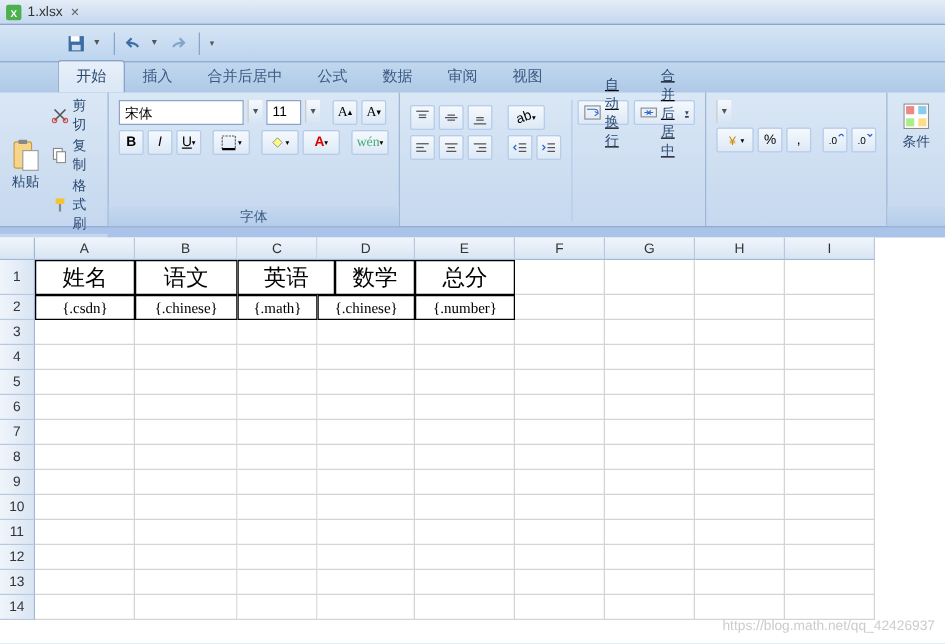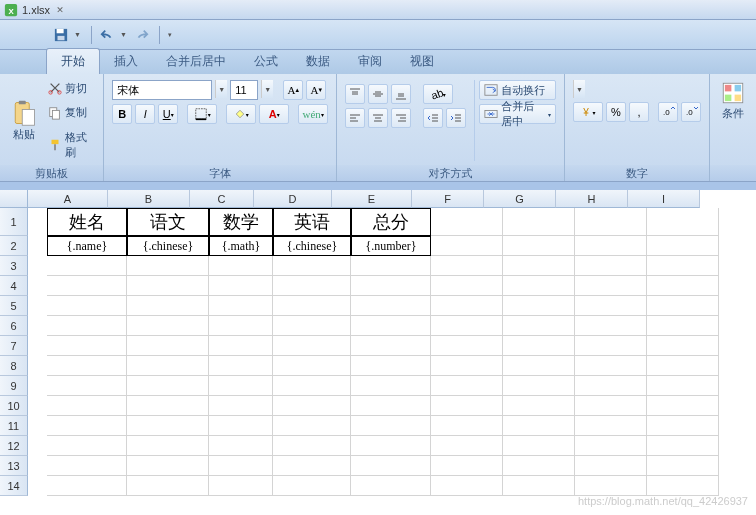--- a/index.html
+++ b/index.html
@@ -41,42 +41,42 @@
 .combo { background: #fff; border: 1px solid #8ba4c8; height: 20px; display: flex; align-items: center; font-size: 11px; padding: 0 4px; cursor: pointer; }
 .combo-arrow { width: 12px; height: 18px; background: linear-gradient(#f5f9fd,#d6e5f5); border-left: 1px solid #ccc; display: flex; align-items: center; justify-content: center; font-size: 7px; color: #555; cursor: pointer; }
 .fontname { width: 100px; }
 .fontsize { width: 28px; }
 .sq-btn { width: 20px; height: 20px; border: 1px solid transparent; display: inline-flex; align-items: center; justify-content: center; cursor: pointer; font-size: 11px; background: linear-gradient(#f5f9fd,#dde9f6); border: 1px solid #b5ccea; border-radius: 2px; }
 .sq-btn.wide { width: 30px; }
 .wen { color: #4a7; font-family: SimSun; }
 
 
 .align-body { flex-direction: column; gap: 4px; padding: 4px 2px; }
-.align-sub { display: flex; flex-direction: column; gap: 4px; padding-left: 4px; border-left: 1px solid #b5ccea; margin-left: 4px; }
+.align-sub { display: flex; flex-direction: row; gap: 4px; padding-left: 4px; border-left: 1px solid #b5ccea; margin-left: 4px; text-decoration: underline; }
 .text-btn { display: flex; align-items: center; cursor: pointer; padding: 1px 4px; font-size: 11px; color: #2b4a72; height: 20px; border: 1px solid #b5ccea; border-radius: 2px; background: linear-gradient(#f5f9fd,#dde9f6); }
 
 
 .num-body { flex-direction: column; gap: 4px; padding: 4px 2px; }
 
 
 .styles-body { padding: 4px; }
 
 
 .thin-strip { height: 8px; background: #a9c4e8; }
 
 
 .grid-area { background: #fff; height: 325px; overflow: hidden; position: relative; }
 .corner { position: absolute; left: 0; top: 0; width: 28px; height: 18px; background: linear-gradient(#f0f5fb,#d9e5f3); border-right: 1px solid #9fb8d6; border-bottom: 1px solid #9fb8d6; }
 .col-headers { position: absolute; left: 28px; top: 0; height: 18px; display: flex; }
 .col-h { background: linear-gradient(#f0f5fb,#d9e5f3); border-right: 1px solid #b8c8dd; border-bottom: 1px solid #9fb8d6; display: flex; align-items: center; justify-content: center; font-size: 11px; color: #333; cursor: pointer; }
 .row-headers { position: absolute; left: 0; top: 18px; width: 28px; }
 .row-h { height: 20px; background: linear-gradient(90deg,#f0f5fb,#d9e5f3); border-bottom: 1px solid #b8c8dd; border-right: 1px solid #9fb8d6; display: flex; align-items: center; justify-content: center; font-size: 11px; color: #333; cursor: pointer; }
 .row-h.tall { height: 28px; }
 .cells { position: absolute; left: 28px; top: 18px; }
-.cell-row { display: flex; height: 20px; margin-left: 19px; }
+.cell-row { display: flex; height: 20px; }
 .cell-row.tall { height: 28px; }
 .cell { border-right: 1px solid #d4d4d4; border-bottom: 1px solid #d4d4d4; display: flex; align-items: center; justify-content: center; font-size: 12px; cursor: cell; background: #fff; font-family: SimSun, serif; }
 .cell.bordered { border: 1px solid #000; }
 .cell.header-cell { font-size: 18px; font-family: SimSun, serif; }
 .watermark { position: absolute; right: 8px; bottom: 8px; color: #ccc; font-size: 11px; }
 </style>
 </head>
 <body>
 
 <div class="titlebar">
@@ -313,21 +313,20 @@
               <svg viewBox="0 0 16 16">
                 <rect x="1" y="4" width="14" height="8" fill="none" stroke="#888"></rect>
                 <path d="M4 8 L7 8 M12 8 L9 8 M6 6 L8 8 L6 10 M10 6 L8 8 L10 10" stroke="#36c" fill="none"></path>
               </svg>
             </span>
           <span>合并后居中</span>
           <span style="font-size:6px;margin-left:3px">▾</span>
         </div>
       </div>
     </div>
-    <div class="group-label">对齐方式</div>
   </div>
 
   <div class="group">
     <div class="group-body num-body">
       <div class="row">
         <div class="combo-arrow">▼</div>
       </div>
       <div class="row">
         <div class="sq-btn wide">
             <svg width="12" height="12">
@@ -345,21 +344,20 @@
             </svg>
           </div>
         <div class="sq-btn">
             <svg width="14" height="10">
               <text x="2" y="8" font-size="8">.0</text>
               <path d="M10 0 L12 2 L14 0" stroke="#36c" fill="none"></path>
             </svg>
           </div>
       </div>
     </div>
-    <div class="group-label">数字</div>
   </div>
 
   <div class="group" style="border-right:none">
     <div class="group-body styles-body">
       <div style="display:flex;flex-direction:column;align-items:center;cursor:pointer">
         <svg width="26" height="26" viewBox="0 0 32 32">
             <rect x="4" y="4" width="24" height="24" fill="#fff" stroke="#888"></rect>
             <rect x="6" y="6" width="8" height="8" fill="#e88"></rect>
             <rect x="18" y="6" width="8" height="8" fill="#8ce"></rect>
             <rect x="6" y="18" width="8" height="8" fill="#ae8"></rect>
@@ -400,30 +398,30 @@
       <div class="row-h">10</div>
       <div class="row-h">11</div>
       <div class="row-h">12</div>
       <div class="row-h">13</div>
       <div class="row-h">14</div>
     </div>
   <div class="cells" id="cells">
       <div class="cell-row tall">
         <div class="cell bordered header-cell" style="width: 80px;">姓名</div>
         <div class="cell bordered header-cell" style="width: 82px;">语文</div>
+        <div class="cell bordered header-cell" style="width: 78px;">英语</div>
         <div class="cell bordered header-cell" style="width: 64px;">数学</div>
-        <div class="cell bordered header-cell" style="width: 78px;">英语</div>
         <div class="cell bordered header-cell" style="width: 80px;">总分</div>
         <div class="cell" style="width: 72px;"></div>
         <div class="cell" style="width: 72px;"></div>
         <div class="cell" style="width: 72px;"></div>
         <div class="cell" style="width: 72px;"></div>
       </div>
       <div class="cell-row">
-        <div class="cell bordered" style="width: 80px; font-size: 12px;">{.name}</div>
+        <div class="cell bordered" style="width: 80px; font-size: 12px;">{.csdn}</div>
         <div class="cell bordered" style="width: 82px; font-size: 12px;">{.chinese}</div>
         <div class="cell bordered" style="width: 64px; font-size: 12px;">{.math}</div>
         <div class="cell bordered" style="width: 78px; font-size: 12px;">{.chinese}</div>
         <div class="cell bordered" style="width: 80px; font-size: 12px;">{.number}</div>
         <div class="cell" style="width: 72px;"></div>
         <div class="cell" style="width: 72px;"></div>
         <div class="cell" style="width: 72px;"></div>
         <div class="cell" style="width: 72px;"></div>
       </div>
       <div class="cell-row">

